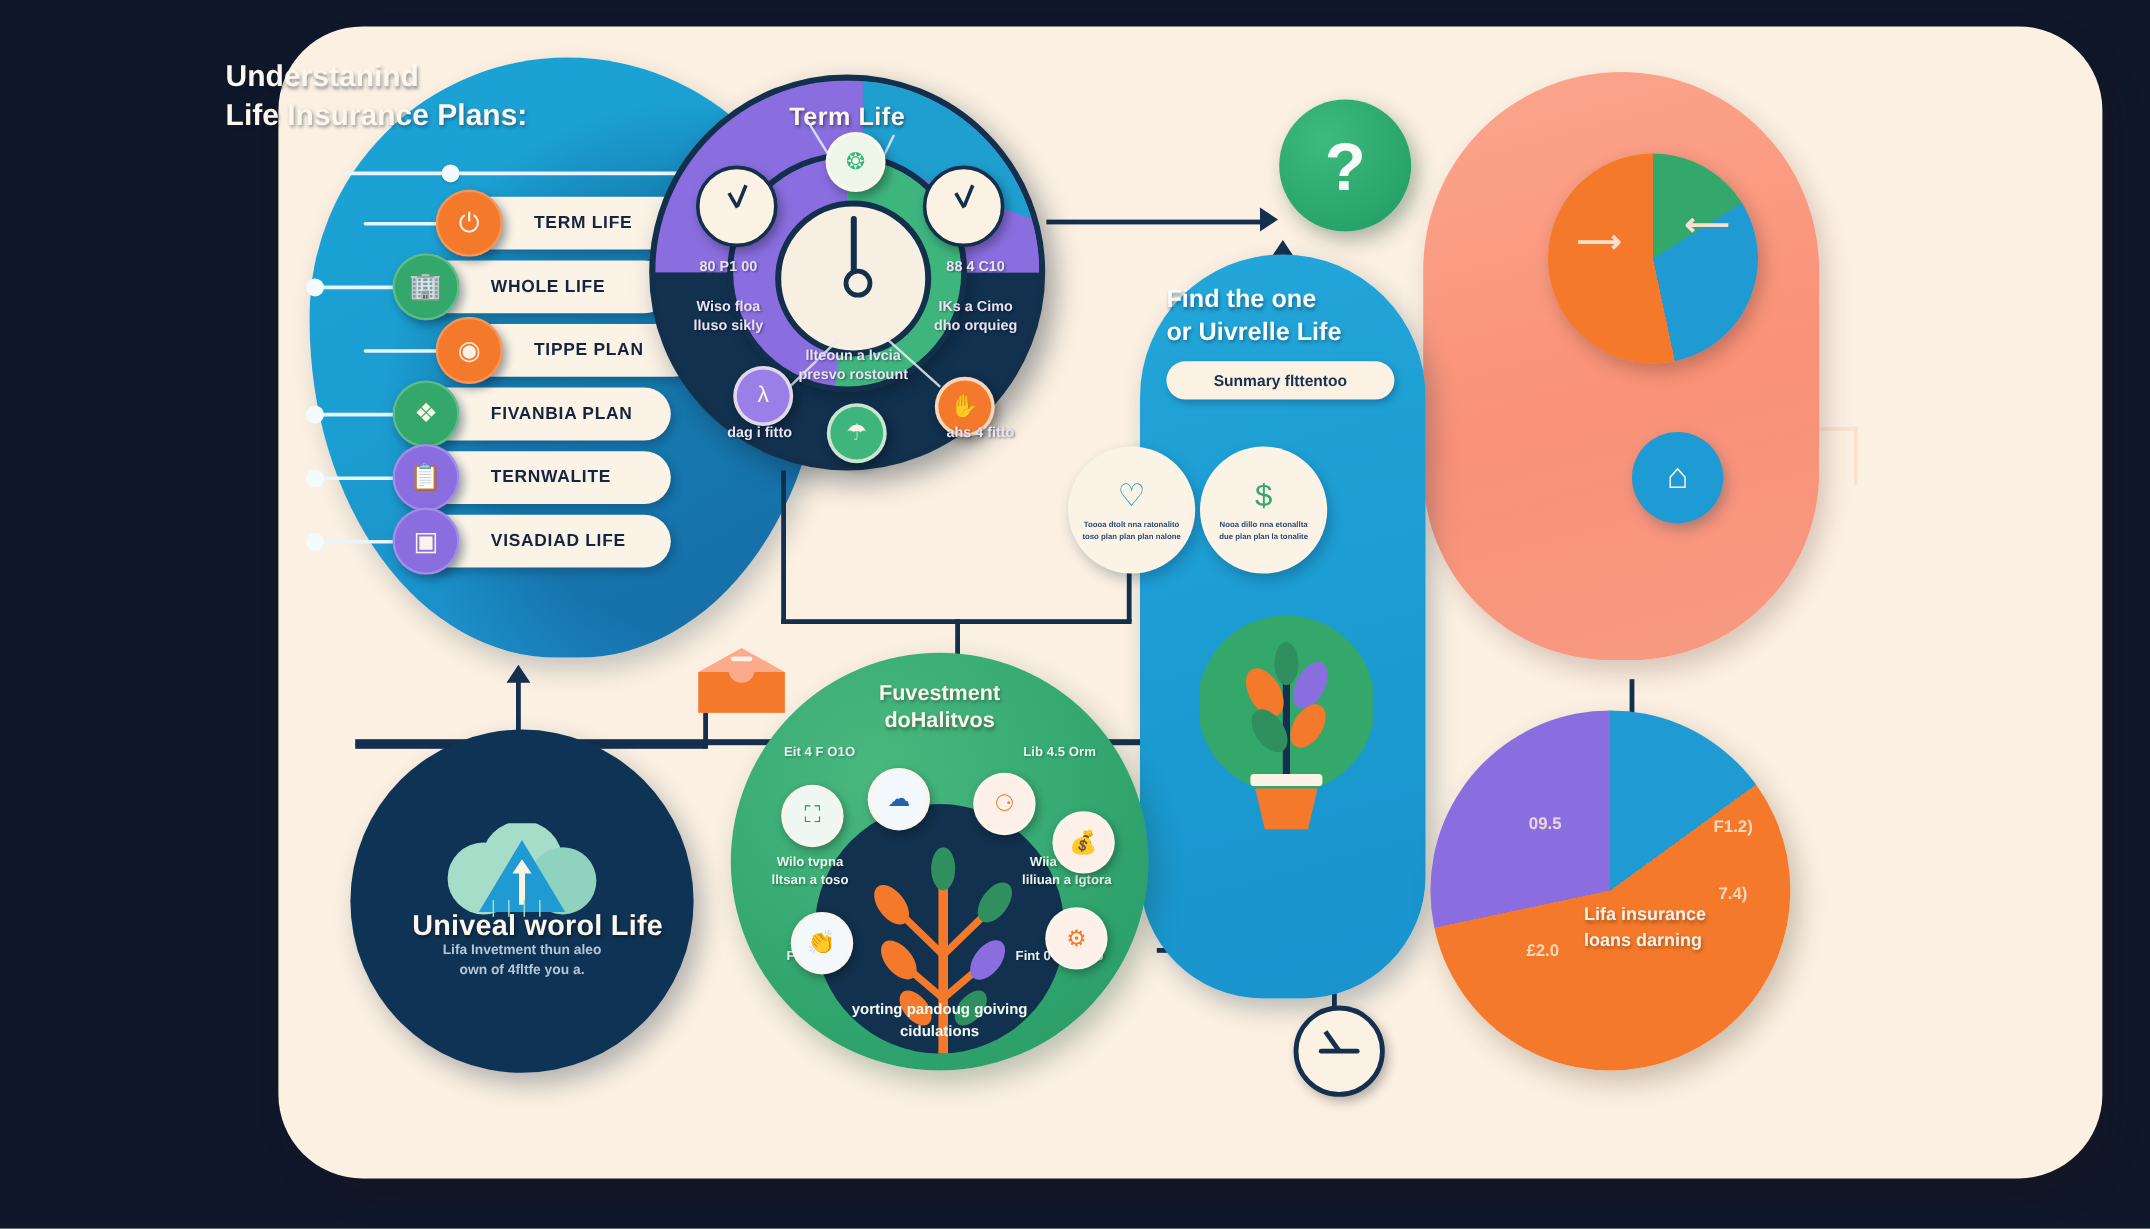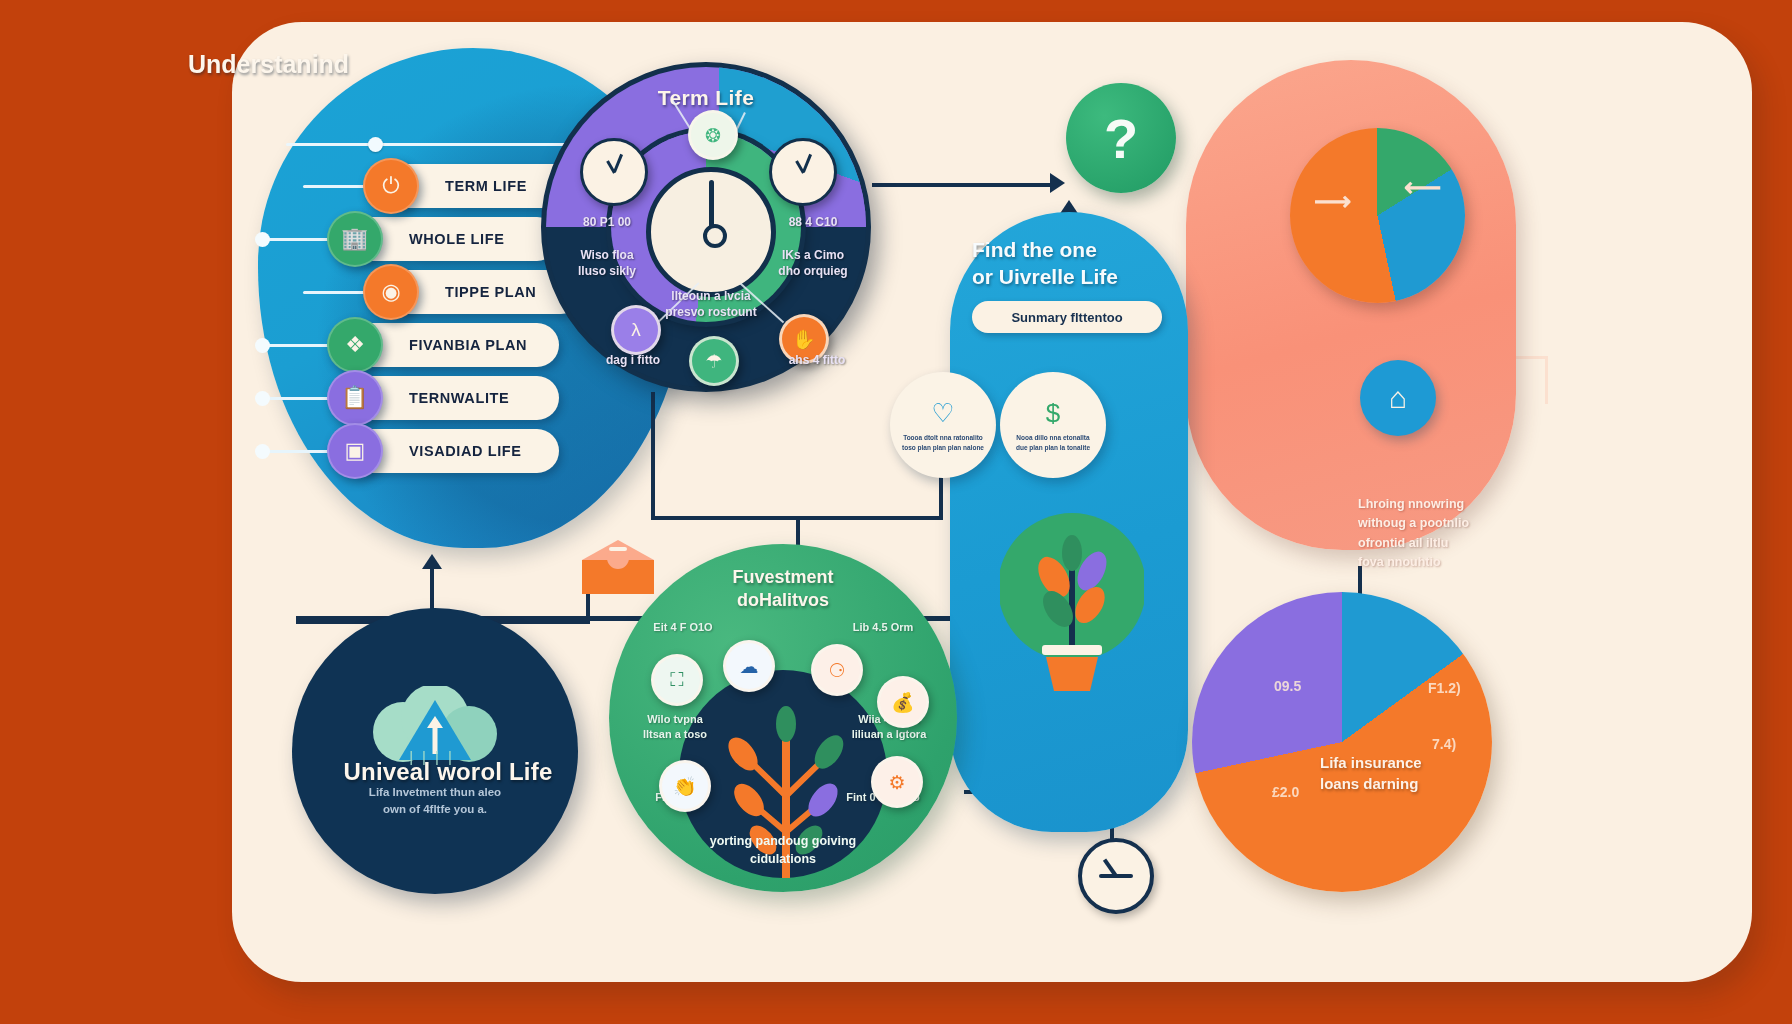--- a/index.html
+++ b/index.html
@@ -1,18 +1,18 @@
 <!DOCTYPE html>
 <html><head>
 <meta charset="utf-8">
 <style>
   html,body{margin:0;padding:0;background:#f6ece1;}
   body{width:1792px;height:1024px;overflow:hidden;font-family:"Liberation Sans",sans-serif;}
 
-  #stage{position:relative;width:1792px;height:1024px;background:#c2410c;}
+  #stage{position:relative;width:1792px;height:1024px;background:#0f172a;}
 
   
   .card{
     position:absolute;left:232px;top:22px;width:1520px;height:960px;
     background:#fbf0e2;border-radius:70px;
     box-shadow:10px 14px 26px rgba(40,30,20,.18);
   }
 
   
   .blue-blob{
@@ -304,20 +304,21 @@
 </head>
 <body>
 
 <div id="stage">
   <div class="card"></div>
 
   <div class="blue-blob"></div>
 
   <div class="hdr">
     <div>Understanind</div>
+    <div>Life Insurance Plans:</div>
   </div>
   <div class="rail"></div>
   <div class="rail-dot"></div>
 
   <div class="chips">
 
     <div class="chip-row">
       <div class="chip-line" style="left:48px;width:82px;"></div>
       <div class="chip-pill" style="left:128px;width:200px;">
         <span>TERM LIFE</span>
@@ -455,24 +456,20 @@
   <div class="salmon"></div>
   <div class="salmon-pie"></div>
   <div class="salmon-arrowL" style="left:1314px;top:186px;">⟶</div>
   <div class="salmon-arrowR" style="left:1404px;top:172px;">⟵</div>
 
 
   <div class="home-bubble">⌂</div>
   <div class="ln h" style="left:1436px;top:356px;width:112px;background:#fbe0cf;height:3px;"></div>
   <div class="ln v" style="left:1545px;top:356px;height:48px;background:#fbe0cf;width:3px;"></div>
 
-  <div class="salmon-txt" style="white-space:pre-line;">Lhroing nnowring
-withoug a pootnlio
-ofrontid ail iltlu
-fova nnouhtio</div>
 
   <div class="ln v" style="left:651px;top:392px;height:128px;"></div>
   <div class="ln h" style="left:651px;top:516px;width:292px;"></div>
   <div class="ln v" style="left:939px;top:440px;height:78px;"></div>
   <div class="ln v" style="left:796px;top:516px;height:54px;"></div>
   <div class="arrow down" style="left:788px;top:566px;"></div>
 
   <div class="ln h" style="left:296px;top:616px;width:840px;height:5px;"></div>
   <div class="ln v" style="left:430px;top:566px;height:52px;"></div>
   <div class="arrow up" style="left:422px;top:554px;"></div>

